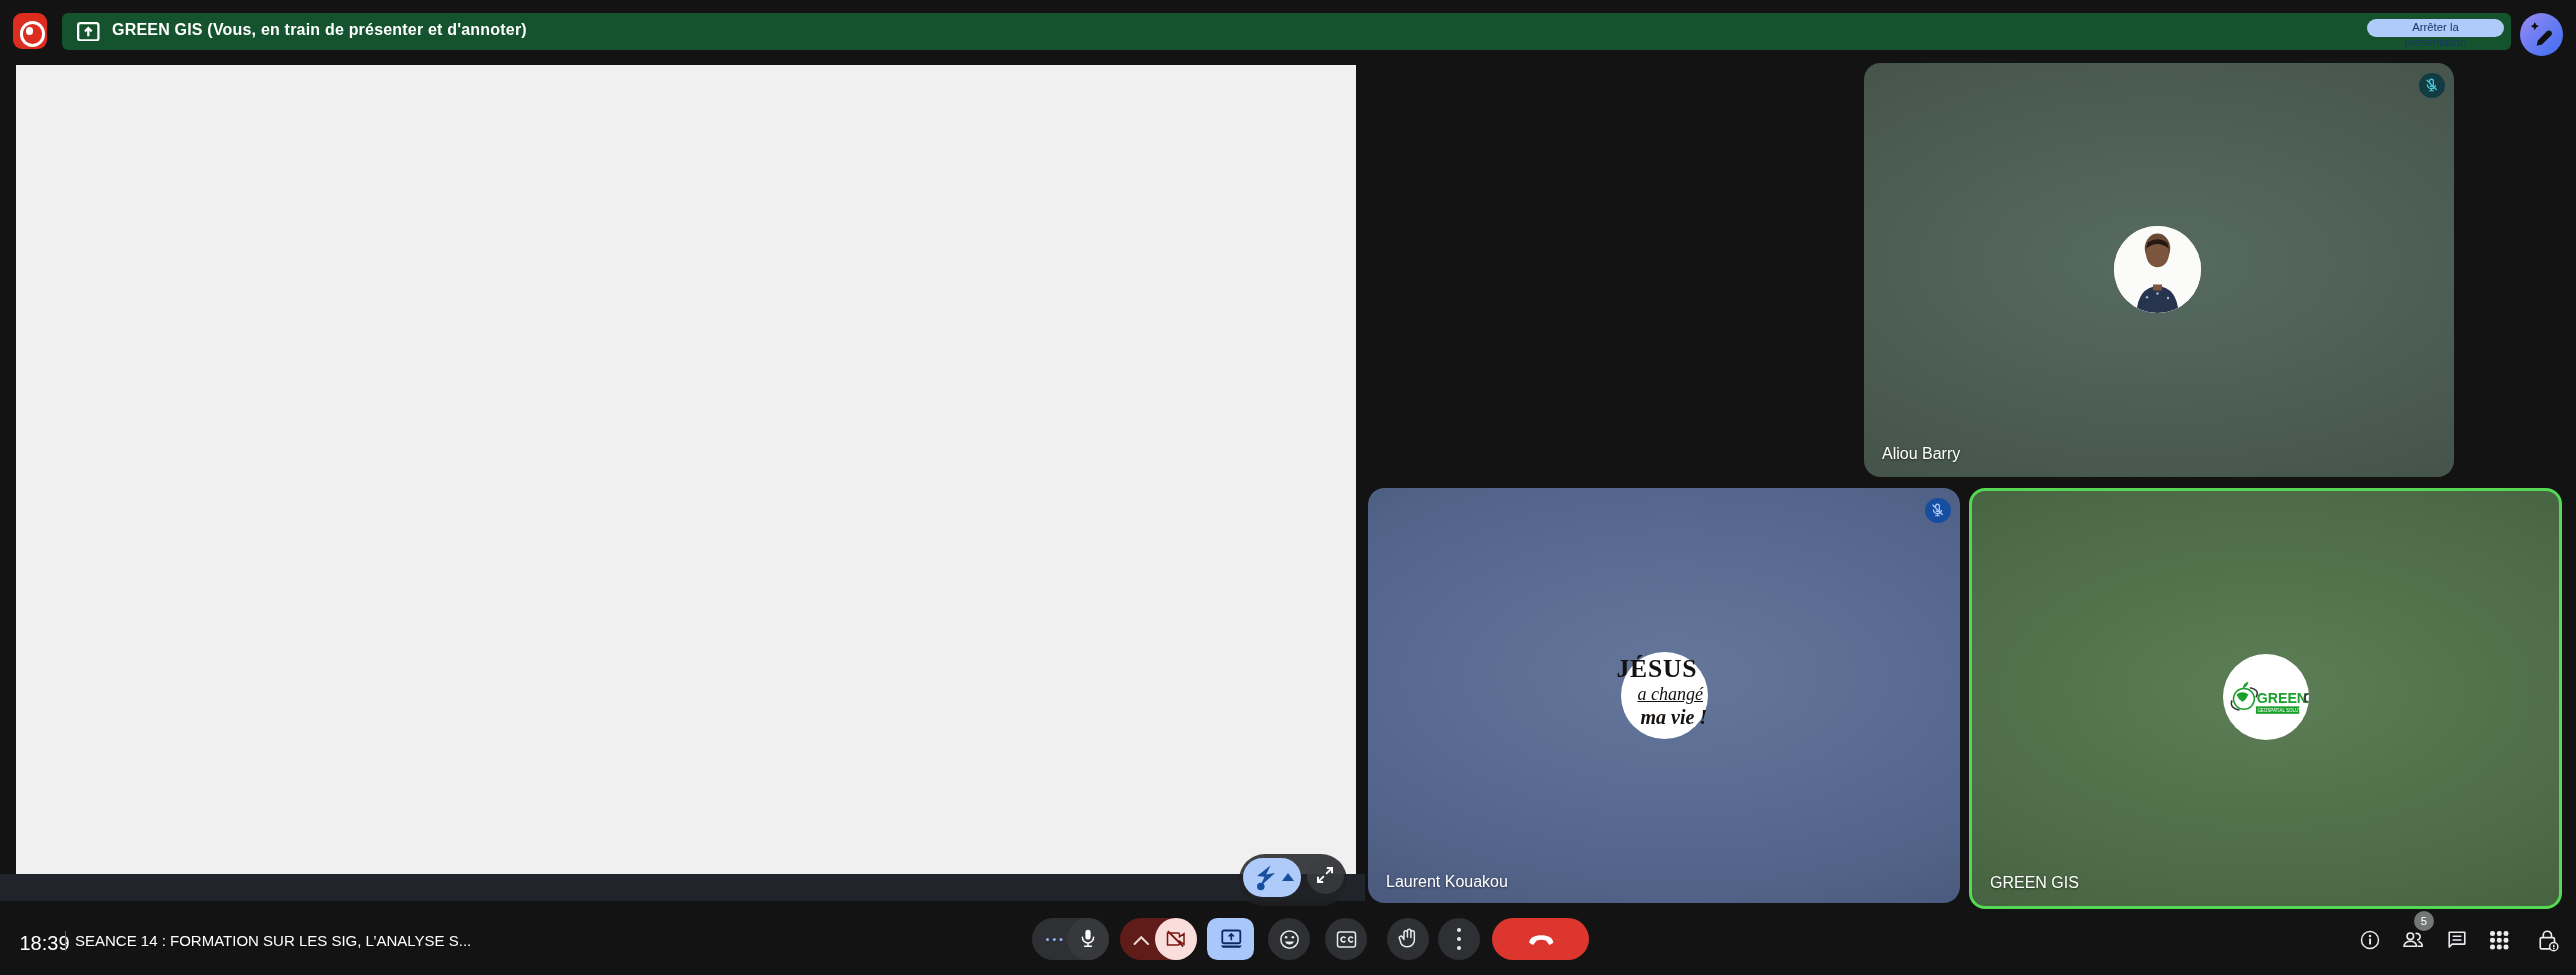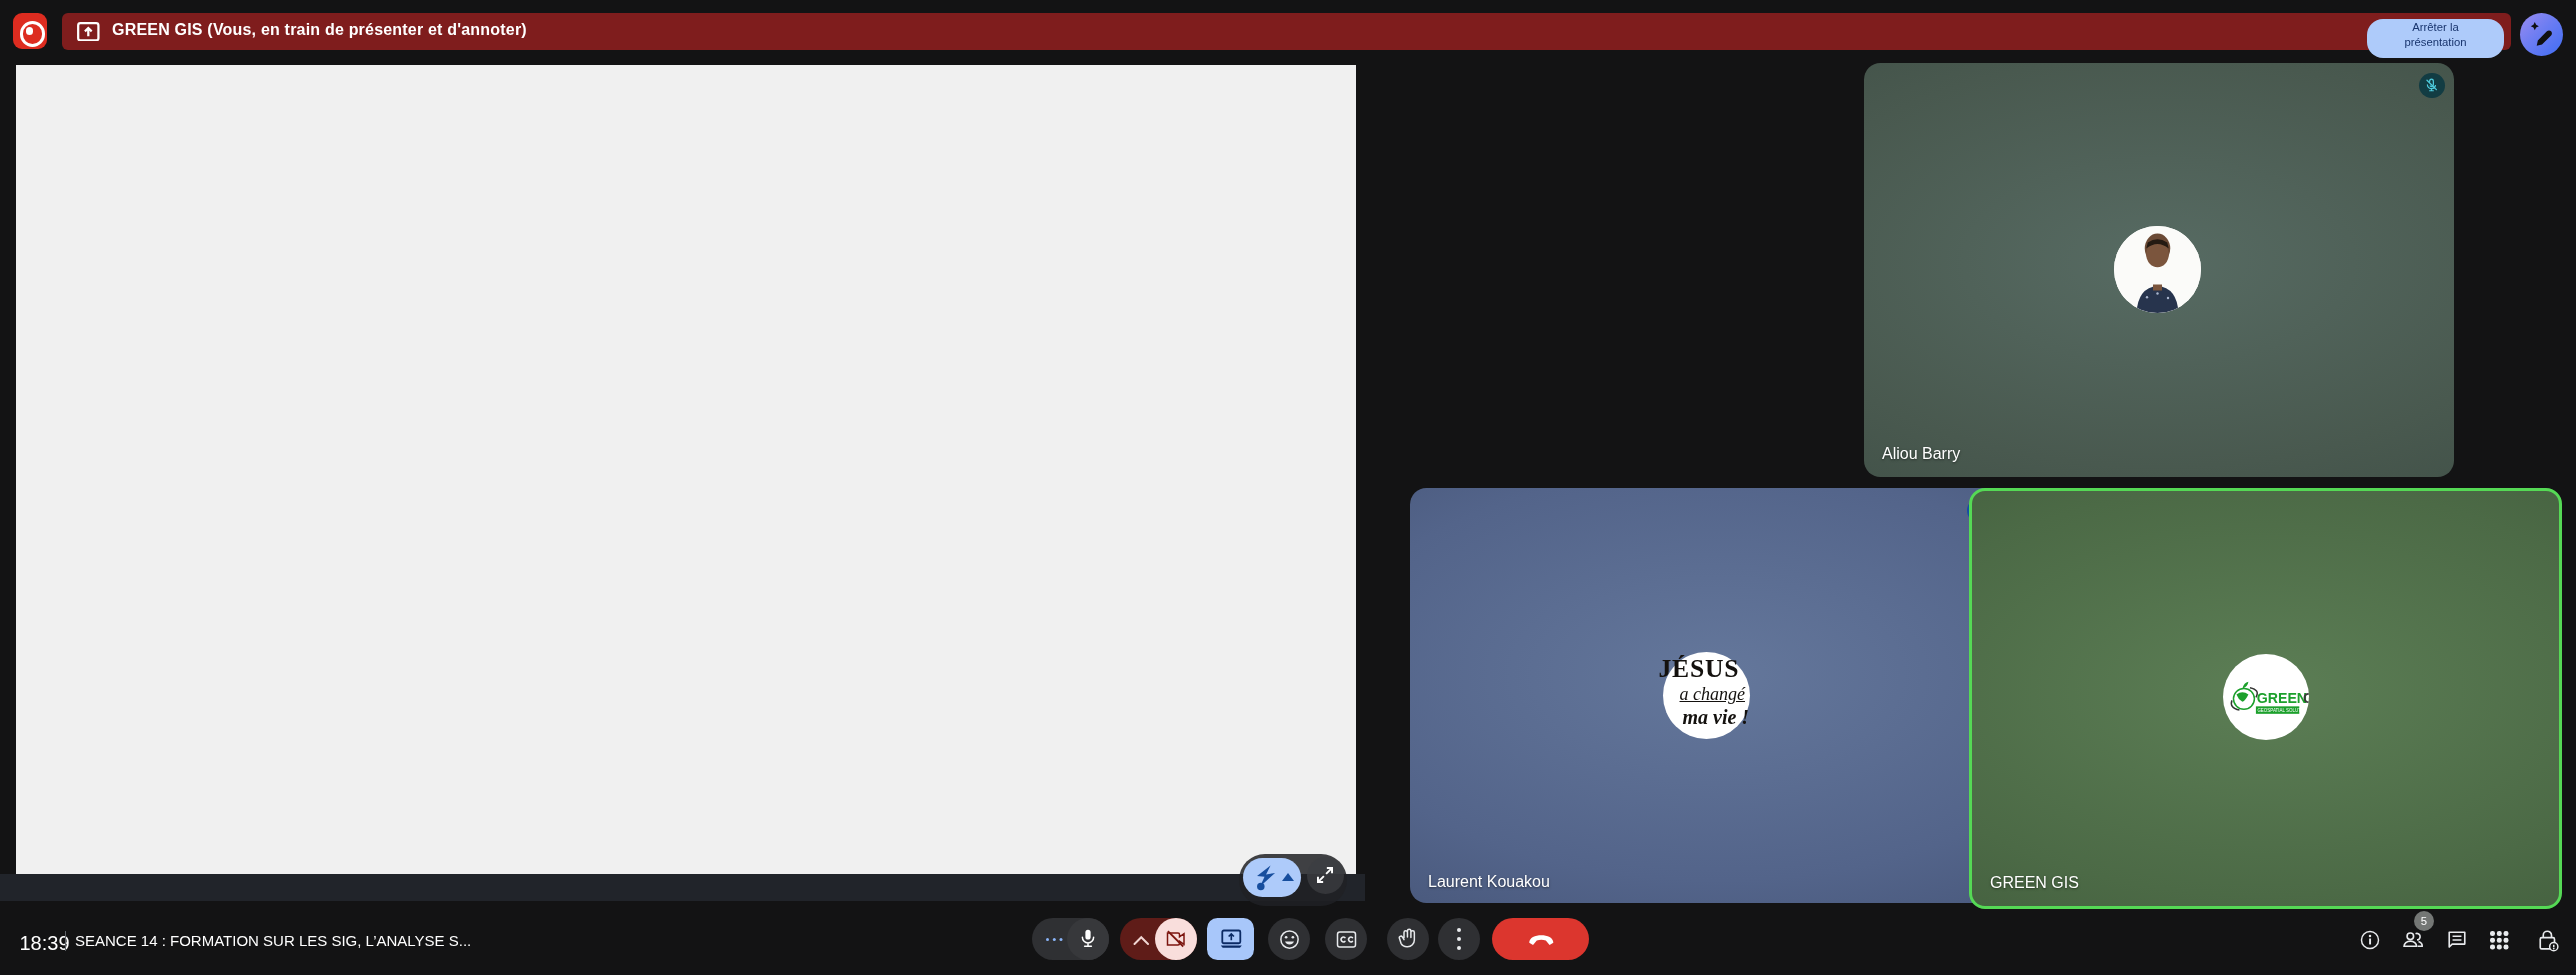--- a/index.html
+++ b/index.html
@@ -14,27 +14,27 @@
   .ricon{position:absolute;top:930px;color:#e8eaed;}
 </style></head>
 <body>
 <div id="root">
 
   <div class="a" id="topbar" style="left:0;top:0;width:2576px;height:65px;background:#131314;">
     <div class="a" style="left:12.8px;top:12.8px;width:34px;height:36px;background:#dd2c20;border-radius:9px;">
       <div class="a" style="left:6.8px;top:8.3px;width:19.5px;height:19.5px;border:3.8px solid #fff;border-radius:50%;"></div>
       <div class="a" style="left:12.8px;top:14.3px;width:7.5px;height:7.5px;background:#fff;border-radius:50%;"></div>
     </div>
-    <div class="a" style="left:62px;top:12.8px;width:2449px;height:37px;background:#7f1d1d;border-radius:6px;">
+    <div class="a" style="left:62px;top:12.8px;width:2449px;height:37px;background:#14532d;border-radius:6px;">
       <svg class="a" style="left:15px;top:9px;" width="22.6" height="19.5" viewBox="0 0 30 26">
         <rect x="1.5" y="1.5" width="27" height="23" rx="3" fill="none" stroke="#fff" stroke-width="3"></rect>
         <path d="M15 19 L15 9 M10.5 12.5 L15 8 L19.5 12.5" stroke="#fff" stroke-width="3" fill="none"></path>
       </svg>
       <div class="a" style="left:50px;top:8.3px;color:#fff;font-size:16px;font-weight:700;letter-spacing:0.2px;">GREEN GIS (Vous, en train de présenter et d'annoter)</div>
-      <div class="a" style="left:2305px;top:6px;width:137px;height:39px;background:#aecbfa;border-radius:16px;color:#19356e;font-size:11.3px;font-weight:500;text-align:center;line-height:14.3px;padding-top:1.5px;box-sizing:border-box;">Arrêter la<br>présentation</div>
+      <div class="a" style="left:2305px;top:6px;width:137px;height:18px;background:#aecbfa;border-radius:16px;color:#19356e;font-size:11.3px;font-weight:500;text-align:center;line-height:14.3px;padding-top:1.5px;box-sizing:border-box;">Arrêter la<br>présentation</div>
     </div>
     <div class="a" style="left:2520px;top:12.8px;width:43px;height:43px;border-radius:50%;background:linear-gradient(135deg,#9a8cf0 0%,#6d7df2 45%,#3f6df4 100%);">
       <svg class="a" style="left:7.5px;top:7.5px" width="28" height="28" viewBox="0 0 37 37">
         <path d="M7 9 l2.2-4.5 L11.4 9 l4.5 2.2 -4.5 2.2 -2.2 4.5 -2.2-4.5 L2.5 11.2Z" fill="#101010" transform="scale(0.8) translate(2,-1)"></path>
         <path d="M13 27 l12-12 c1.5-1.5 4-1.5 5.5 0 c1.5 1.5 1.5 4 0 5.5 l-12 12 l-7 1.5Z" fill="#101010" transform="rotate(0)"></path>
       </svg>
     </div>
   </div>
 
   <div class="a" id="qgis" style="left:16px;top:65px;width:1340px;height:810px;background:#f0f0f0;font-size:9.8px;color:#000;">
@@ -74,21 +74,21 @@
     </div>
     <div class="mute" style="left:555px;top:9.8px;background:#123c43;">
       <svg style="position:absolute;left:5.3px;top:5.3px" width="15" height="15" viewBox="0 0 20 20">
         <path d="M7.5 4.5 a2.5 3 0 0 1 5 0 v4 a2.5 3 0 0 1 -4.3 2 M4.5 9 a5.5 5.5 0 0 0 10.8 1 M10 14.5 v2.5 M7.5 17 h5" stroke="#4ecbdd" stroke-width="1.6" fill="none" stroke-linecap="round"></path>
         <path d="M4 3 L16.5 15.5" stroke="#4ecbdd" stroke-width="1.8" stroke-linecap="round"></path>
       </svg>
     </div>
     <div class="tname" style="top:382px;">Aliou Barry</div>
   </div>
 
-  <div class="tile" id="t3" style="left:1368px;top:488px;width:592px;height:415px;background:radial-gradient(ellipse 120% 90% at 52% 45%,#64779b 0%,#53648a 55%,#3f4d6e 100%);margin-left:42px;">
+  <div class="tile" id="t3" style="left:1368px;top:488px;width:592px;height:415px;background:radial-gradient(ellipse 120% 90% at 52% 45%,#64779b 0%,#53648a 55%,#3f4d6e 100%);">
     <div class="avatar" style="left:253px;top:164px;width:87px;height:87px;background:#fff;"></div>
     <div class="a" style="left:253px;top:164px;width:113px;height:87px;font-family:'Liberation Serif',serif;color:#14110e;">
       <div class="a" style="left:-4.5px;top:1.5px;font-size:25.6px;font-weight:700;letter-spacing:0.8px;">JÉSUS</div>
       <div class="a" style="left:16.5px;top:32px;font-size:18px;font-style:italic;text-decoration:underline;">a changé</div>
       <div class="a" style="left:19.5px;top:54px;font-size:20px;font-style:italic;font-weight:700;">ma vie !</div>
     </div>
     <div class="mute" style="left:557px;top:9.8px;background:#174ea0;">
       <svg style="position:absolute;left:5.3px;top:5.3px" width="15" height="15" viewBox="0 0 20 20">
         <path d="M7.5 4.5 a2.5 3 0 0 1 5 0 v4 a2.5 3 0 0 1 -4.3 2 M4.5 9 a5.5 5.5 0 0 0 10.8 1 M10 14.5 v2.5 M7.5 17 h5" stroke="#aecbfa" stroke-width="1.6" fill="none" stroke-linecap="round"></path>
         <path d="M4 3 L16.5 15.5" stroke="#aecbfa" stroke-width="1.8" stroke-linecap="round"></path>

